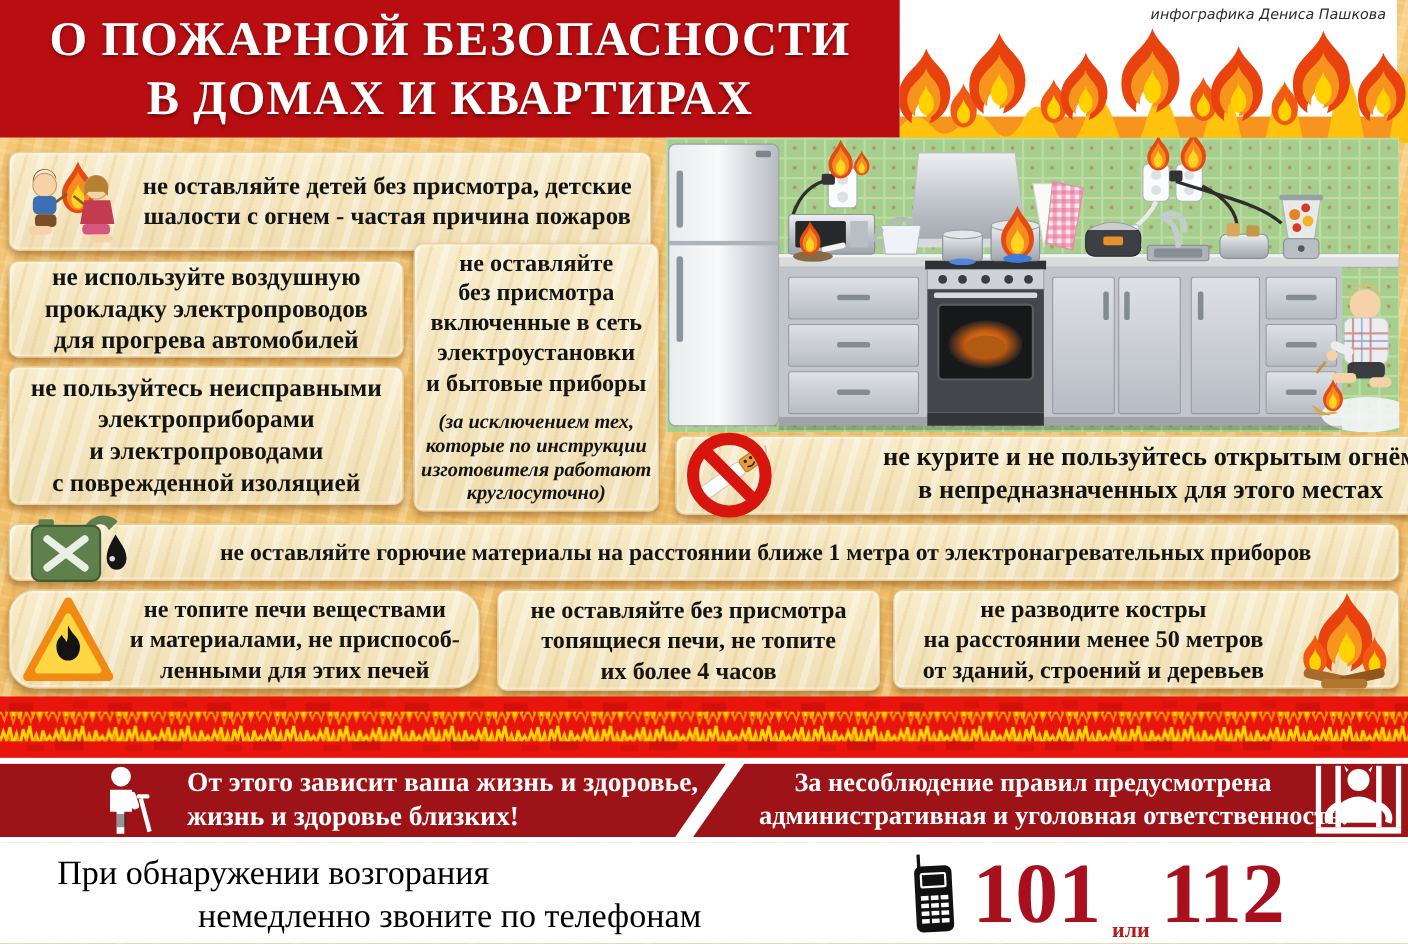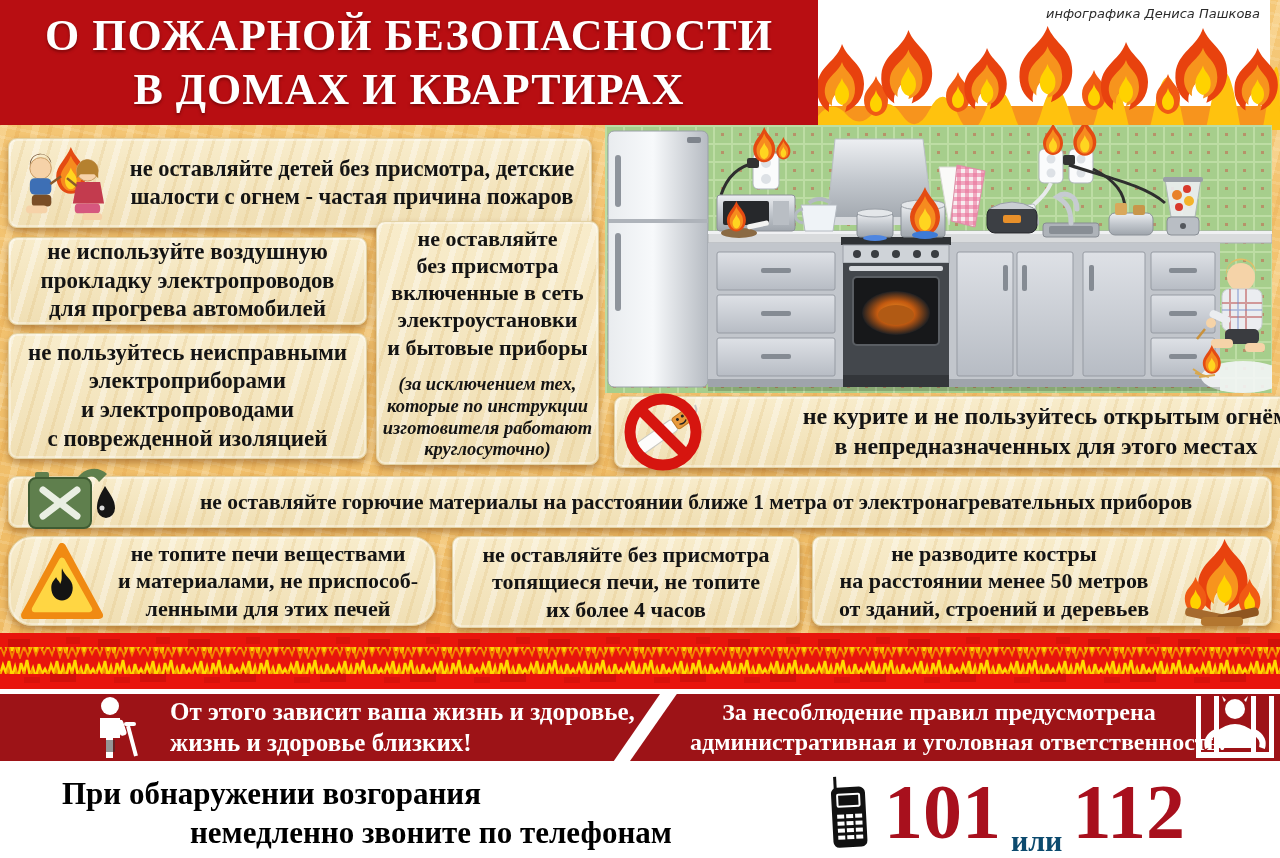--- a/index.html
+++ b/index.html
@@ -51,26 +51,26 @@
   .banner{position:absolute;top:5px;height:67px;background:#9D1317;color:#fff;font-weight:bold;
     display:flex;flex-direction:column;justify-content:center;}
   .banner .ln{line-height:1.22;white-space:nowrap;}
   .banner-left{left:0;width:660px;clip-path:polygon(0 0,100% 0,93% 100%,0 100%);
     font-size:25px;padding-left:170px;box-sizing:border-box;text-align:left;}
   .banner-right{left:630px;width:650px;clip-path:polygon(7.2% 0,100% 0,100% 100%,0 100%);
     font-size:24px;text-align:center;padding-left:60px;padding-right:92px;box-sizing:border-box;}
   .banner-icon{position:absolute;}
   
   .footer{position:absolute;left:0;top:766px;width:1280px;height:92px;background:#fff;color:#000;}
-  .footer .call{position:absolute;left:62px;top:8px;font-size:31px;font-weight:bold;line-height:1.26;}
+  .footer .call{position:absolute;left:52px;top:8px;font-size:31px;font-weight:normal;line-height:1.26;}
   .footer .call .l2{padding-left:128px;}
   .phone-icon{position:absolute;left:826px;top:10px;}
   .numbers{position:absolute;left:884px;top:0;height:92px;display:flex;align-items:flex-end;}
   .numbers .big{font-size:78px;font-weight:bold;color:#A8101D;line-height:92px;}
-  .numbers .or{font-size:30px;font-weight:bold;color:#0c4a6e;margin:0 10px;}
+  .numbers .or{font-size:20px;font-weight:bold;color:#b91c1c;margin:0 10px;}
 </style>
 </head>
 <body>
 
 <svg width="0" height="0" style="position:absolute" aria-hidden="true">
   <defs>
     <g id="tongue">
       <path fill="#E8420E" d="M30,0 C36,16 52,20 52,40 C52,55 43,64 33,68 C38,55 30,50 29,40 C25,52 15,55 17,68 C8,62 4,53 5,41 C7,22 25,17 30,0 Z"></path>
       <path fill="#F7941D" d="M30,18 C33,28 43,30 43,45 C43,56 37,62 30,64 C33,54 28,49 27,43 C24,51 19,53 20,62 C14,57 12,50 13,44 C15,32 27,28 30,18 Z"></path>
       <path fill="#FFD200" d="M30,34 C31,40 37,42 37,50 C37,57 33,60 30,61 C27,60 23,57 23,50 C23,44 28,40 30,34 Z"></path>

